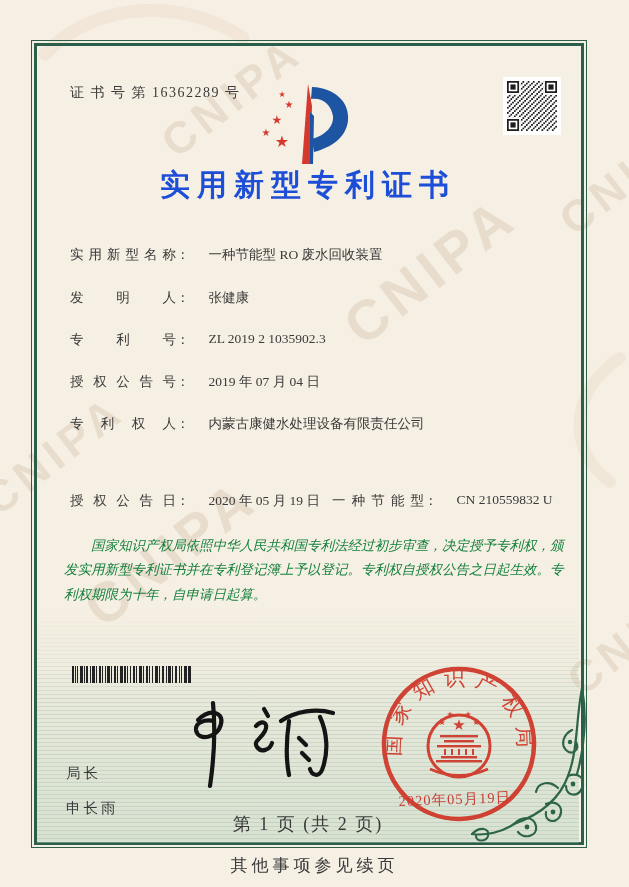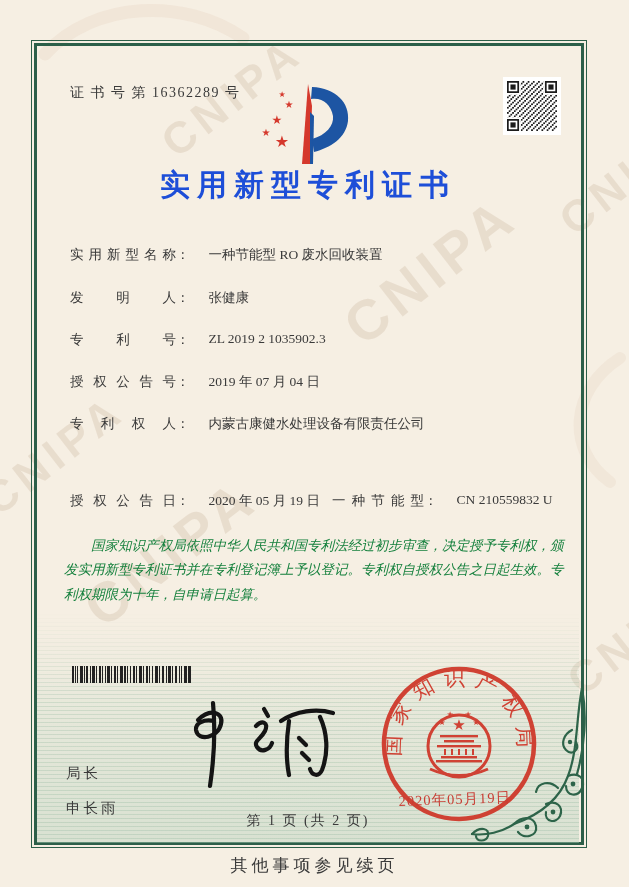--- a/index.html
+++ b/index.html
@@ -36,21 +36,21 @@
   .paras{position:absolute;left:64px;top:534px;width:502px;font-size:13.5px;line-height:1.8;
          font-style:italic;color:#15803d;z-index:5;}
   .paras p{margin:0;text-indent:2em;}
   .barcode{position:absolute;left:72px;top:666px;z-index:5;line-height:0;}
   .signer{position:absolute;left:66px;top:716px;font-size:14.5px;letter-spacing:3px;
           line-height:35px;z-index:6;margin-top:40px;}
   .sig-script{position:absolute;left:168px;top:690px;z-index:6;}
   .seal{position:absolute;left:376px;top:661px;z-index:7;opacity:.94;}
   .ornament{position:absolute;left:468px;top:686px;z-index:4;}
   .pageline{position:absolute;left:31px;top:812px;width:554px;text-align:center;
-            font-size:14px;letter-spacing:2px;z-index:5;}
+            font-size:18px;letter-spacing:2px;z-index:5;}
   .footnote{position:absolute;left:0;top:854px;width:629px;text-align:center;
             font-size:17px;letter-spacing:4px;z-index:5;color:#3a3a3a;}
 </style>
 </head>
 <body>
 
 <div class="page">
 
   <svg class="swirl" style="left:35px;top:-8px" width="220" height="80">
     <path d="M10,62 C60,8 150,6 208,46" stroke="rgba(226,202,182,.45)" stroke-width="13" fill="none" stroke-linecap="round"></path>

